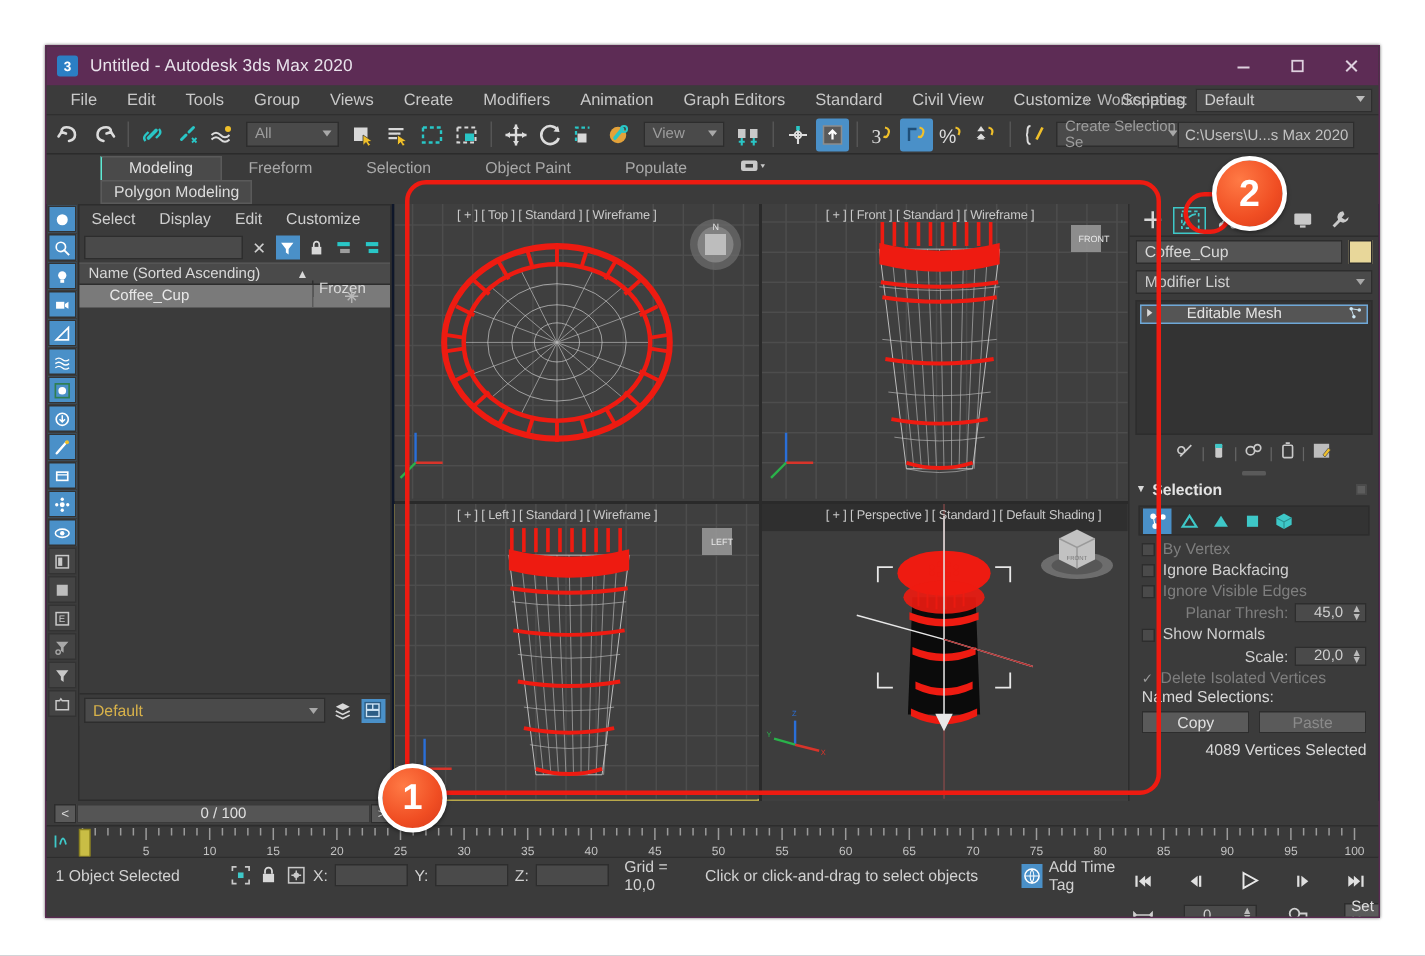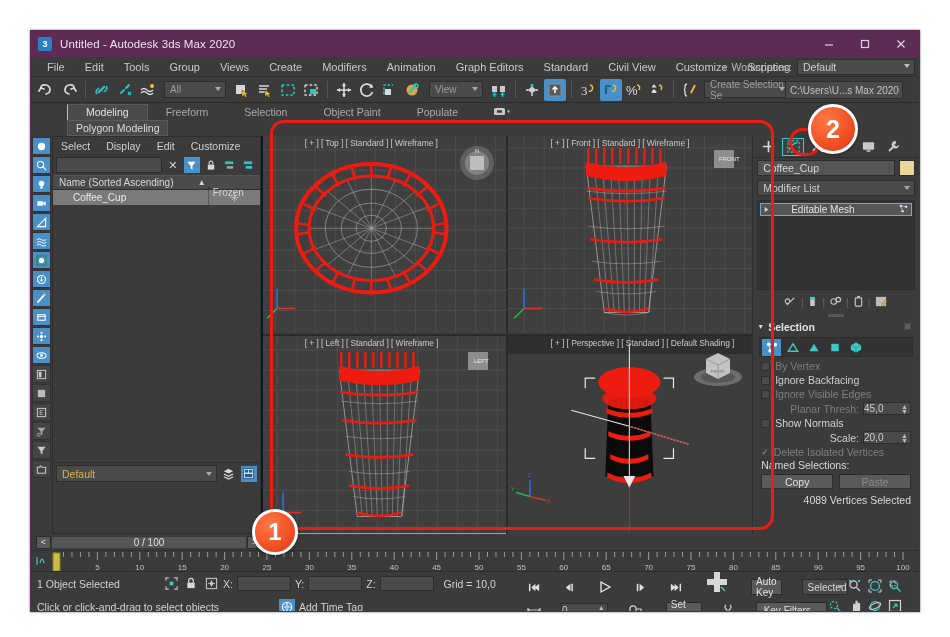--- a/index.html
+++ b/index.html
@@ -157,21 +157,21 @@
   .sel-ic { width:19px;height:17px; display:flex;align-items:center;justify-content:center; color:#3ec8c8;}
   .sel-ic.on { background:#4a90c8; color:#fff;}
   .chk-row { height:14px; display:flex; align-items:center; padding-left:8px; gap:5px;
      font-size:10.5px; color:#cfcfcf;}
   .chk-row.dim { color:#7e7e7e;}
   .chk { width:9px;height:9px;background:#4a4a4a;border:1px solid #2d2d2d; display:inline-block;}
   .spin-row { height:15px; display:flex; align-items:center; justify-content:flex-end;
      padding-right:8px; gap:4px; font-size:10.5px; color:#cfcfcf;}
   .spin-row.dim { color:#7e7e7e;}
   .spin { width:48px;height:13px;background:#4a4a4a;border:1px solid #2d2d2d; color:#cfcfcf;
-     font-size:10px; display:flex;align-items:center;padding-left:0; position:relative;}
+     font-size:10px; display:flex;align-items:center;padding-left:12px; position:relative;}
   .spin .sp { position:absolute; right:2px; top:1px; font-size:7px; line-height:5px; color:#bbb;}
   .btn-row { display:flex; gap:6px; padding:3px 8px; }
   .pbtn { flex:1; height:15px; background:#5a5a5a; border:1px solid #2d2d2d; color:#e0e0e0;
      font-size:10.5px; display:flex; align-items:center; justify-content:center;}
   .pbtn.dim { color:#8a8a8a;}
   .ns-label { font-size:10.5px; color:#d8d8d8; padding-left:8px;}
   .sel-count { font-size:10.5px; color:#d8d8d8; text-align:right; padding-right:8px; padding-top:2px;}
 
   
   .timeslider { height:16px; background:#3b3b3b; display:flex; align-items:center; padding-left:5px;}
@@ -182,21 +182,21 @@
   .trackbar { height:22px; background:#3a3a3a; position:relative; border-top:1px solid #2d2d2d;
      border-bottom:1px solid #2d2d2d; overflow:hidden;}
 
   
   .statusbar { height:46px; background:#3b3b3b; display:flex; }
   .mxs { width:96px; padding:2px; }
   .mxs-top { height:20px; background:#e3cfcf; border:1px solid #777;}
   .mxs-bot { height:18px; background:#3b3b3b; border:1px solid #777; color:#d8d8d8;
      font-family:"Liberation Mono", monospace; font-size:9.5px; display:flex; align-items:center;
      padding-left:2px; overflow:hidden; white-space:nowrap;}
-  .status-mid { flex:1; display:flex; flex-direction:column; }
+  .status-mid { flex:1; display:flex; flex-direction:row; }
   .sm-row { height:23px; display:flex; align-items:center; gap:4px; padding-left:6px;}
   .sm-text { font-size:10.5px; color:#d2d2d2;}
   .coord { width:54px;height:15px;background:#4a4a4a;border:1px solid #2d2d2d;}
   .coord-lbl { font-size:10.5px; color:#d2d2d2;}
   .anim-col { width:300px; display:flex; flex-direction:column;}
   .ac-row { height:23px; display:flex; align-items:flex-end; gap:20px;}
   .akbtn { height:16px; background:#5a5a5a; border:1px solid #2d2d2d; color:#e0e0e0;
      font-size:10px; display:flex; align-items:center; justify-content:center; padding:0 4px;}
   .sel-combo { width:110px;height:16px;background:#4a4a4a;border:1px solid #2d2d2d;
      color:#d8d8d8;font-size:10px;display:flex;align-items:center;padding-left:5px;position:relative;}

